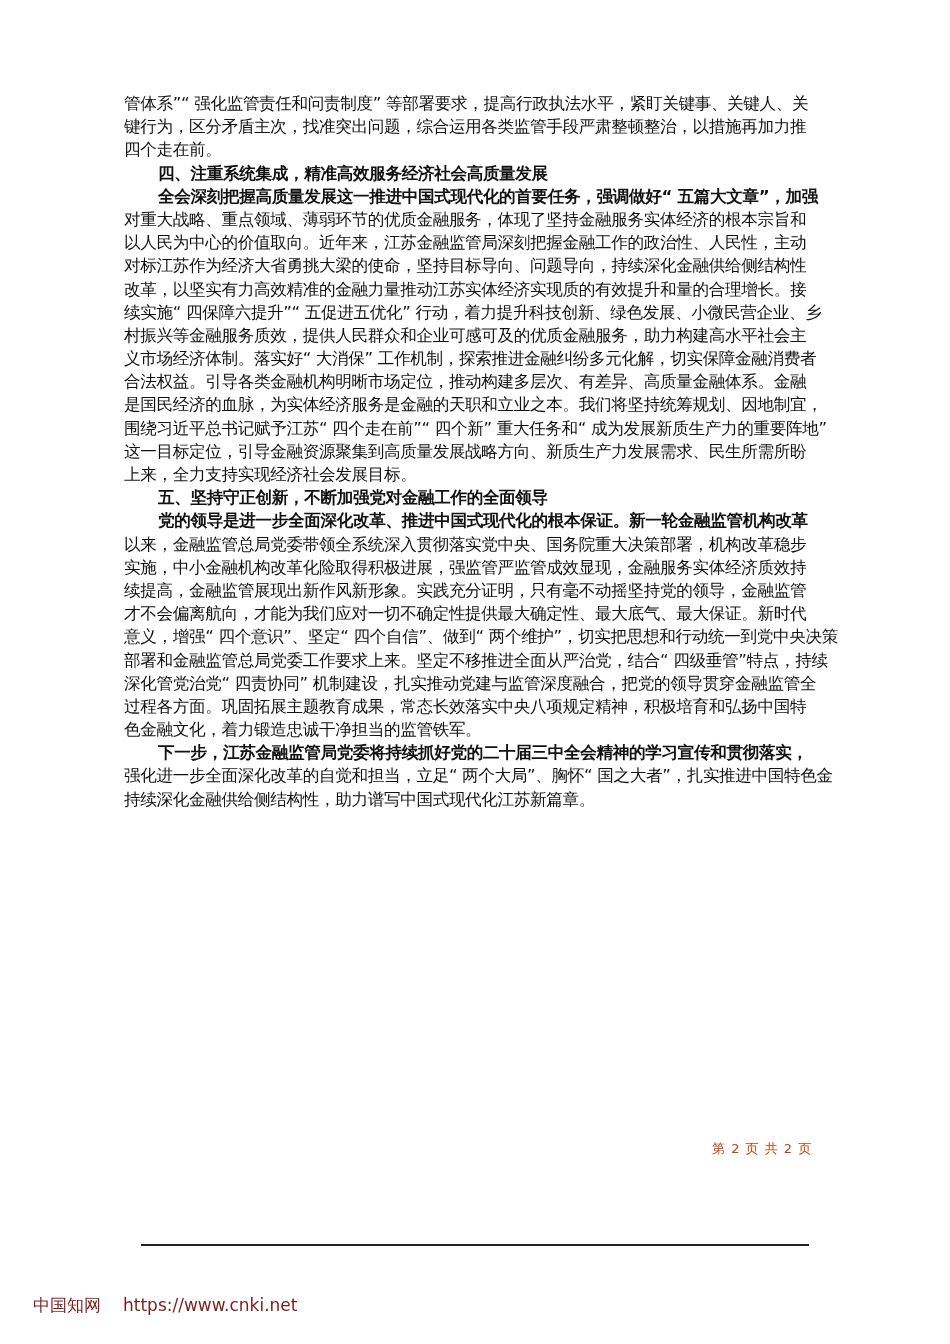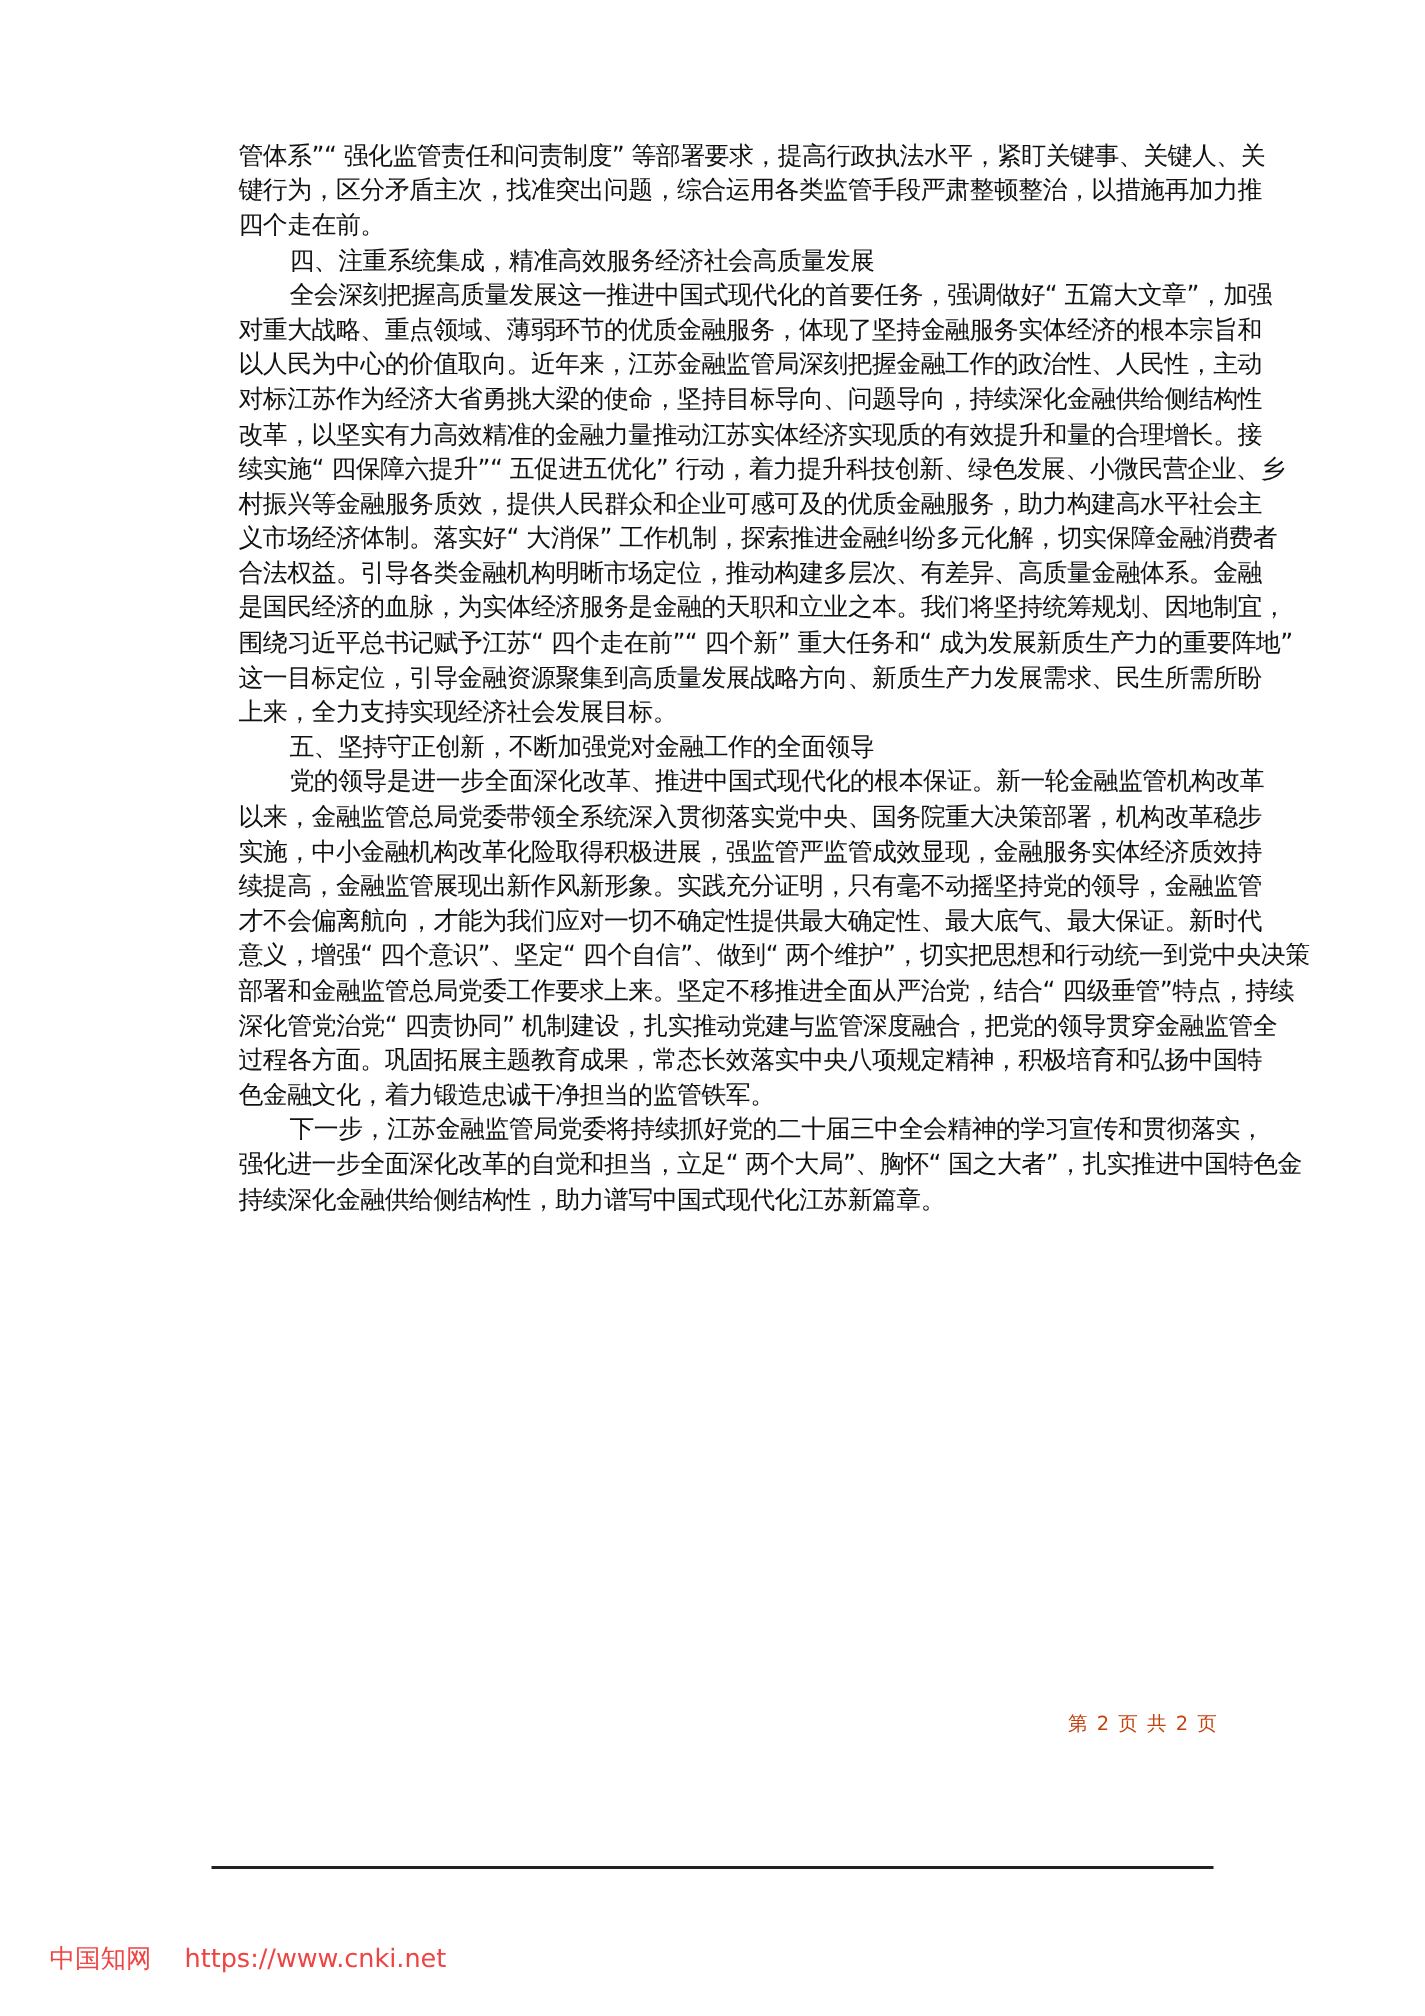--- a/index.html
+++ b/index.html
@@ -1,26 +1,26 @@
 <!DOCTYPE html>
 <html><head>
 <meta charset="utf-8">
 <style>
   html, body { margin: 0; padding: 0; background: #ffffff; }
   body { width: 950px; height: 1344px; position: relative; overflow: hidden;
          font-family: "DejaVu Sans", "Liberation Sans", sans-serif; color: #111111; }
   .page-body { position: absolute; left: 124px; top: 92px; width: 714px; }
   .line { height: 23.2px; line-height: 23.2px; font-size: 16.6px; white-space: nowrap;
-          letter-spacing: -0.35px; margin-left: 35px; }
-  .line.indent { padding-left: 34px; }
+          letter-spacing: -0.35px; }
+  .line.indent { padding-left: 34px; font-weight: bold; }
   .page-number { position: absolute; left: 712px; top: 1140px; font-size: 13px;
                  letter-spacing: 1px; color: #c2410c; }
   .footer-rule { position: absolute; left: 141px; top: 1244px; width: 668px; height: 1.5px;
                  background: #222; }
-  .watermark { position: absolute; left: 33px; top: 1294px; font-size: 17px; color: #ef4444;
+  .watermark { position: absolute; left: 33px; top: 1294px; font-size: 17px; color: #7f1d1d;
                white-space: nowrap; }
   .watermark .wm-site { margin-left: 22px; }
 </style>
 </head>
 <body>
 
 <div class="page-body" id="doc-body">
     <div class="line">管体系”“ 强化监管责任和问责制度” 等部署要求，提高行政执法水平，紧盯关键事、关键人、关</div>
     <div class="line">键行为，区分矛盾主次，找准突出问题，综合运用各类监管手段严肃整顿整治，以措施再加力推</div>
     <div class="line">四个走在前。</div>

